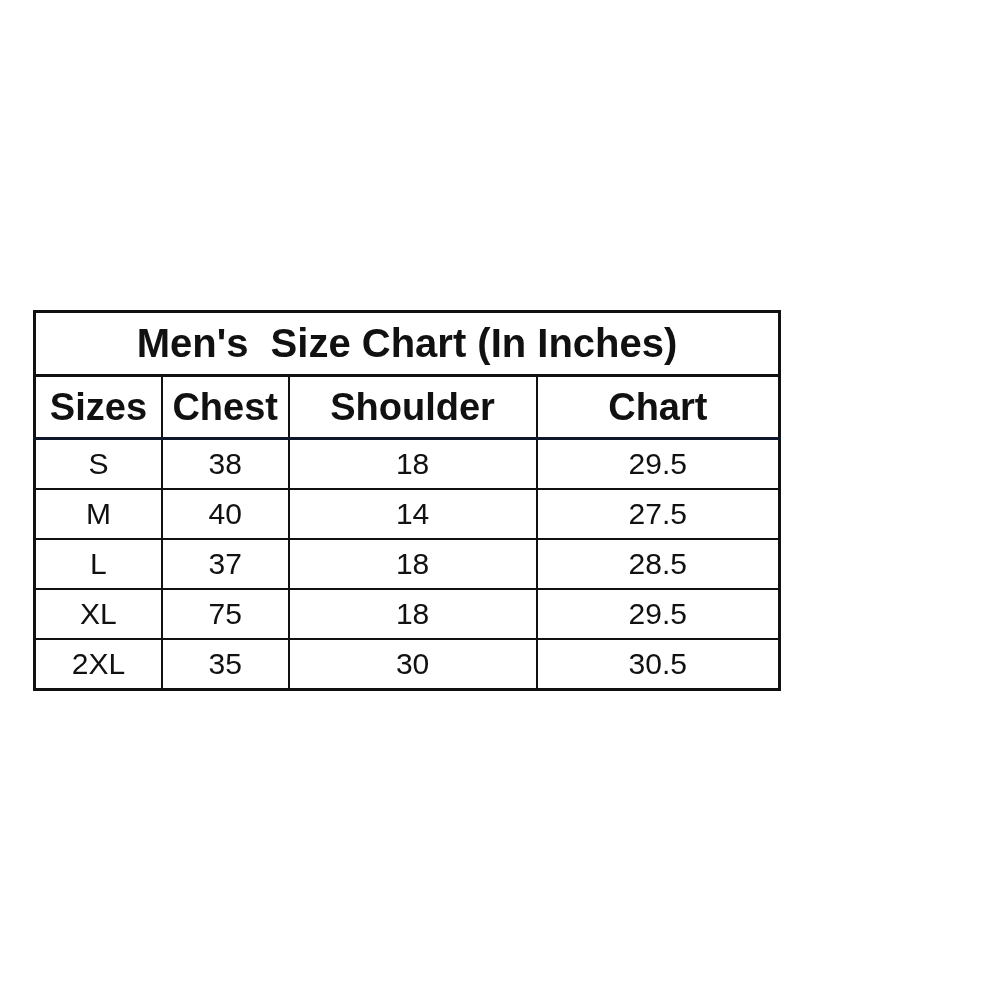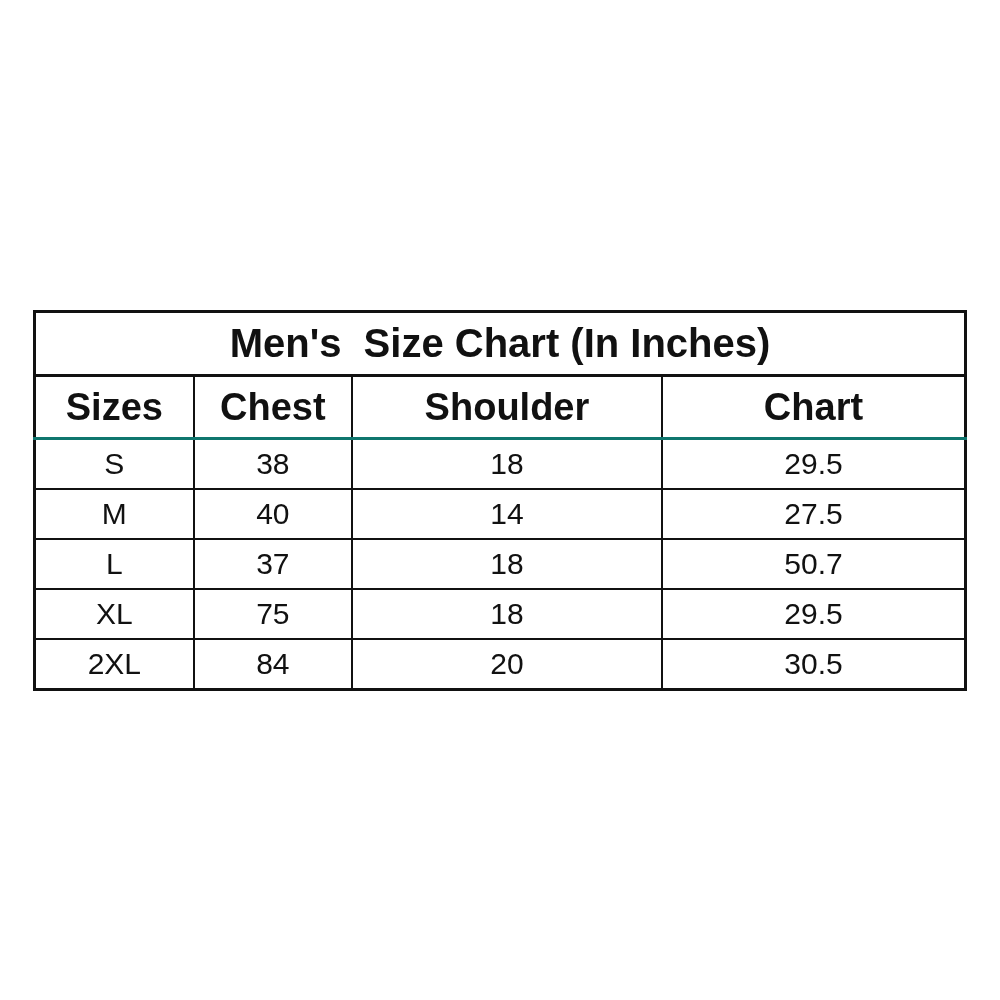--- a/index.html
+++ b/index.html
@@ -12,21 +12,21 @@
     width: 1000px;
     height: 1000px;
     background: #ffffff;
     font-family: "Liberation Sans", sans-serif;
     color: #111111;
   }
   .size-table {
     position: absolute;
     left: 33px;
     top: 310px;
-    width: 934px;
+    width: 748px;
     height: 376px;
     border-collapse: collapse;
     table-layout: fixed;
     background: #ffffff;
   }
   .size-table th,
   .size-table td {
     border: 2px solid #111111;
     text-align: center;
     vertical-align: middle;
@@ -40,21 +40,21 @@
   .title-row th {
     height: 61px;
     font-size: 40px;
     font-weight: bold;
     border-bottom: 3px solid #111111;
   }
   .header-row th {
     height: 60px;
     font-size: 38px;
     font-weight: bold;
-    border-bottom: 3px solid #0f766e;
+    border-bottom: 3px solid #0f172a;
   }
   .data-row td {
     height: 48px;
     font-size: 30px;
     font-weight: normal;
   }
   col.c-sizes    { width: 17.1%; }
   col.c-chest    { width: 17.0%; }
   col.c-shoulder { width: 33.3%; }
   col.c-length   { width: 32.6%; }
@@ -91,29 +91,29 @@
       <tr class="data-row">
         <td>M</td>
         <td>40</td>
         <td>14</td>
         <td>27.5</td>
       </tr>
       <tr class="data-row">
         <td>L</td>
         <td>37</td>
         <td>18</td>
-        <td>50.7</td>
+        <td>28.5</td>
       </tr>
       <tr class="data-row">
         <td>XL</td>
         <td>75</td>
         <td>18</td>
         <td>29.5</td>
       </tr>
       <tr class="data-row">
         <td>2XL</td>
-        <td>84</td>
-        <td>20</td>
+        <td>35</td>
+        <td>30</td>
         <td>30.5</td>
       </tr>
     </tbody>
   </table>
 </div>
 
 </body></html>

